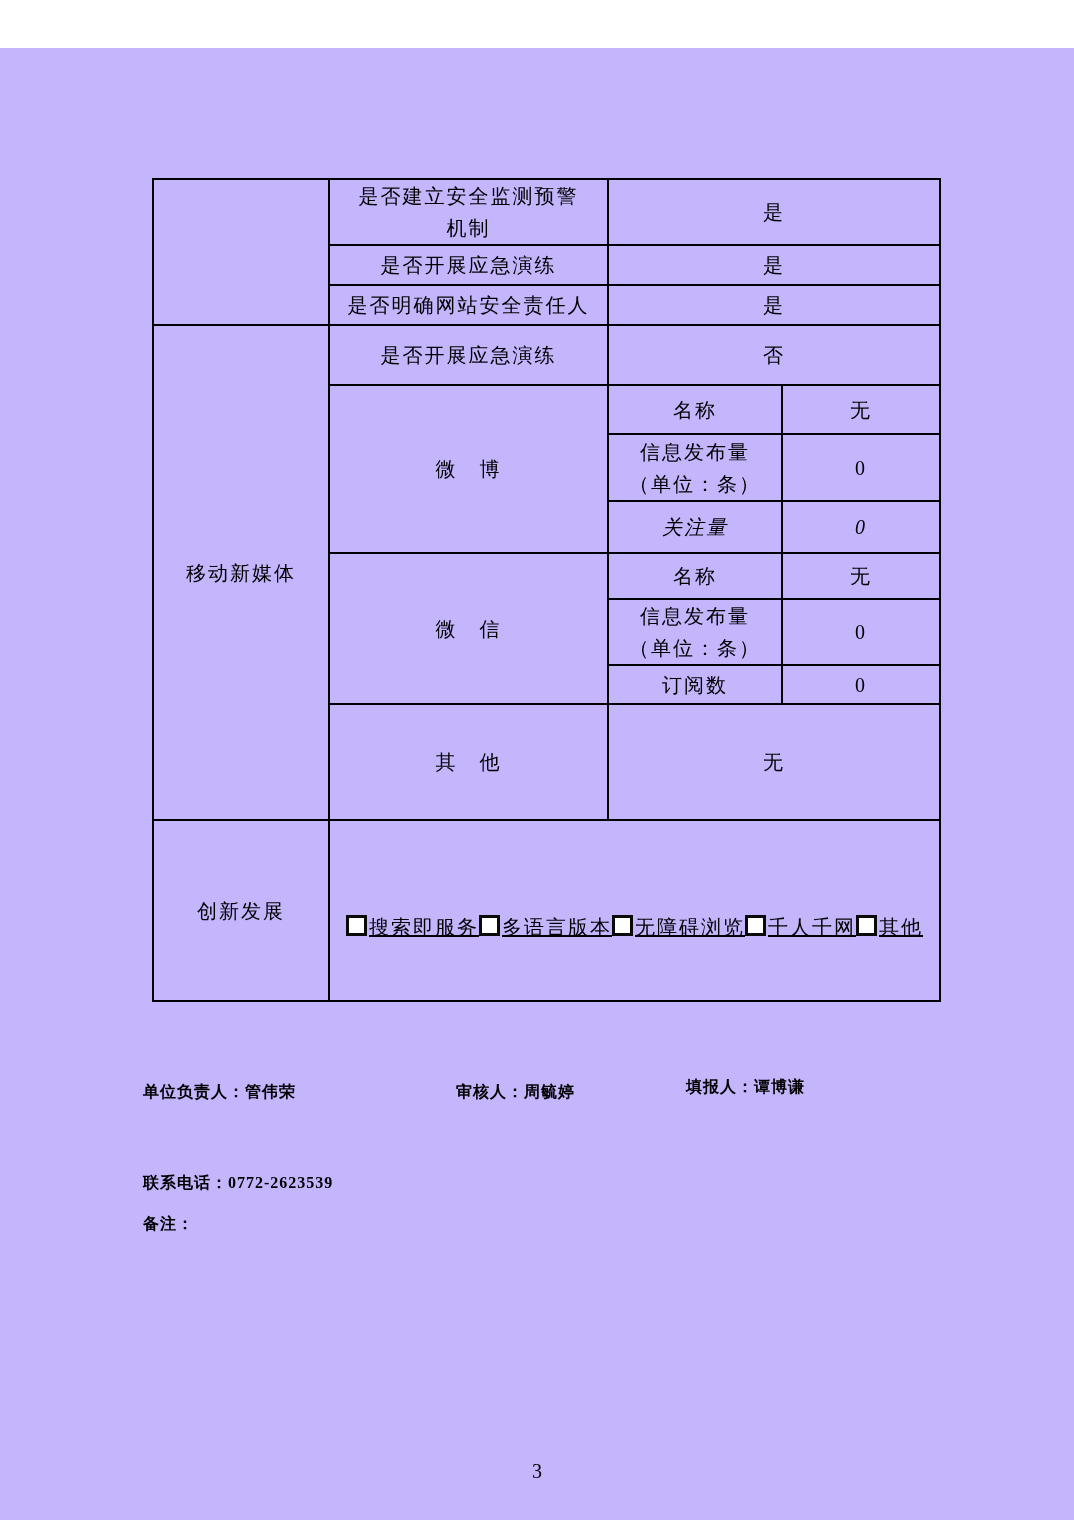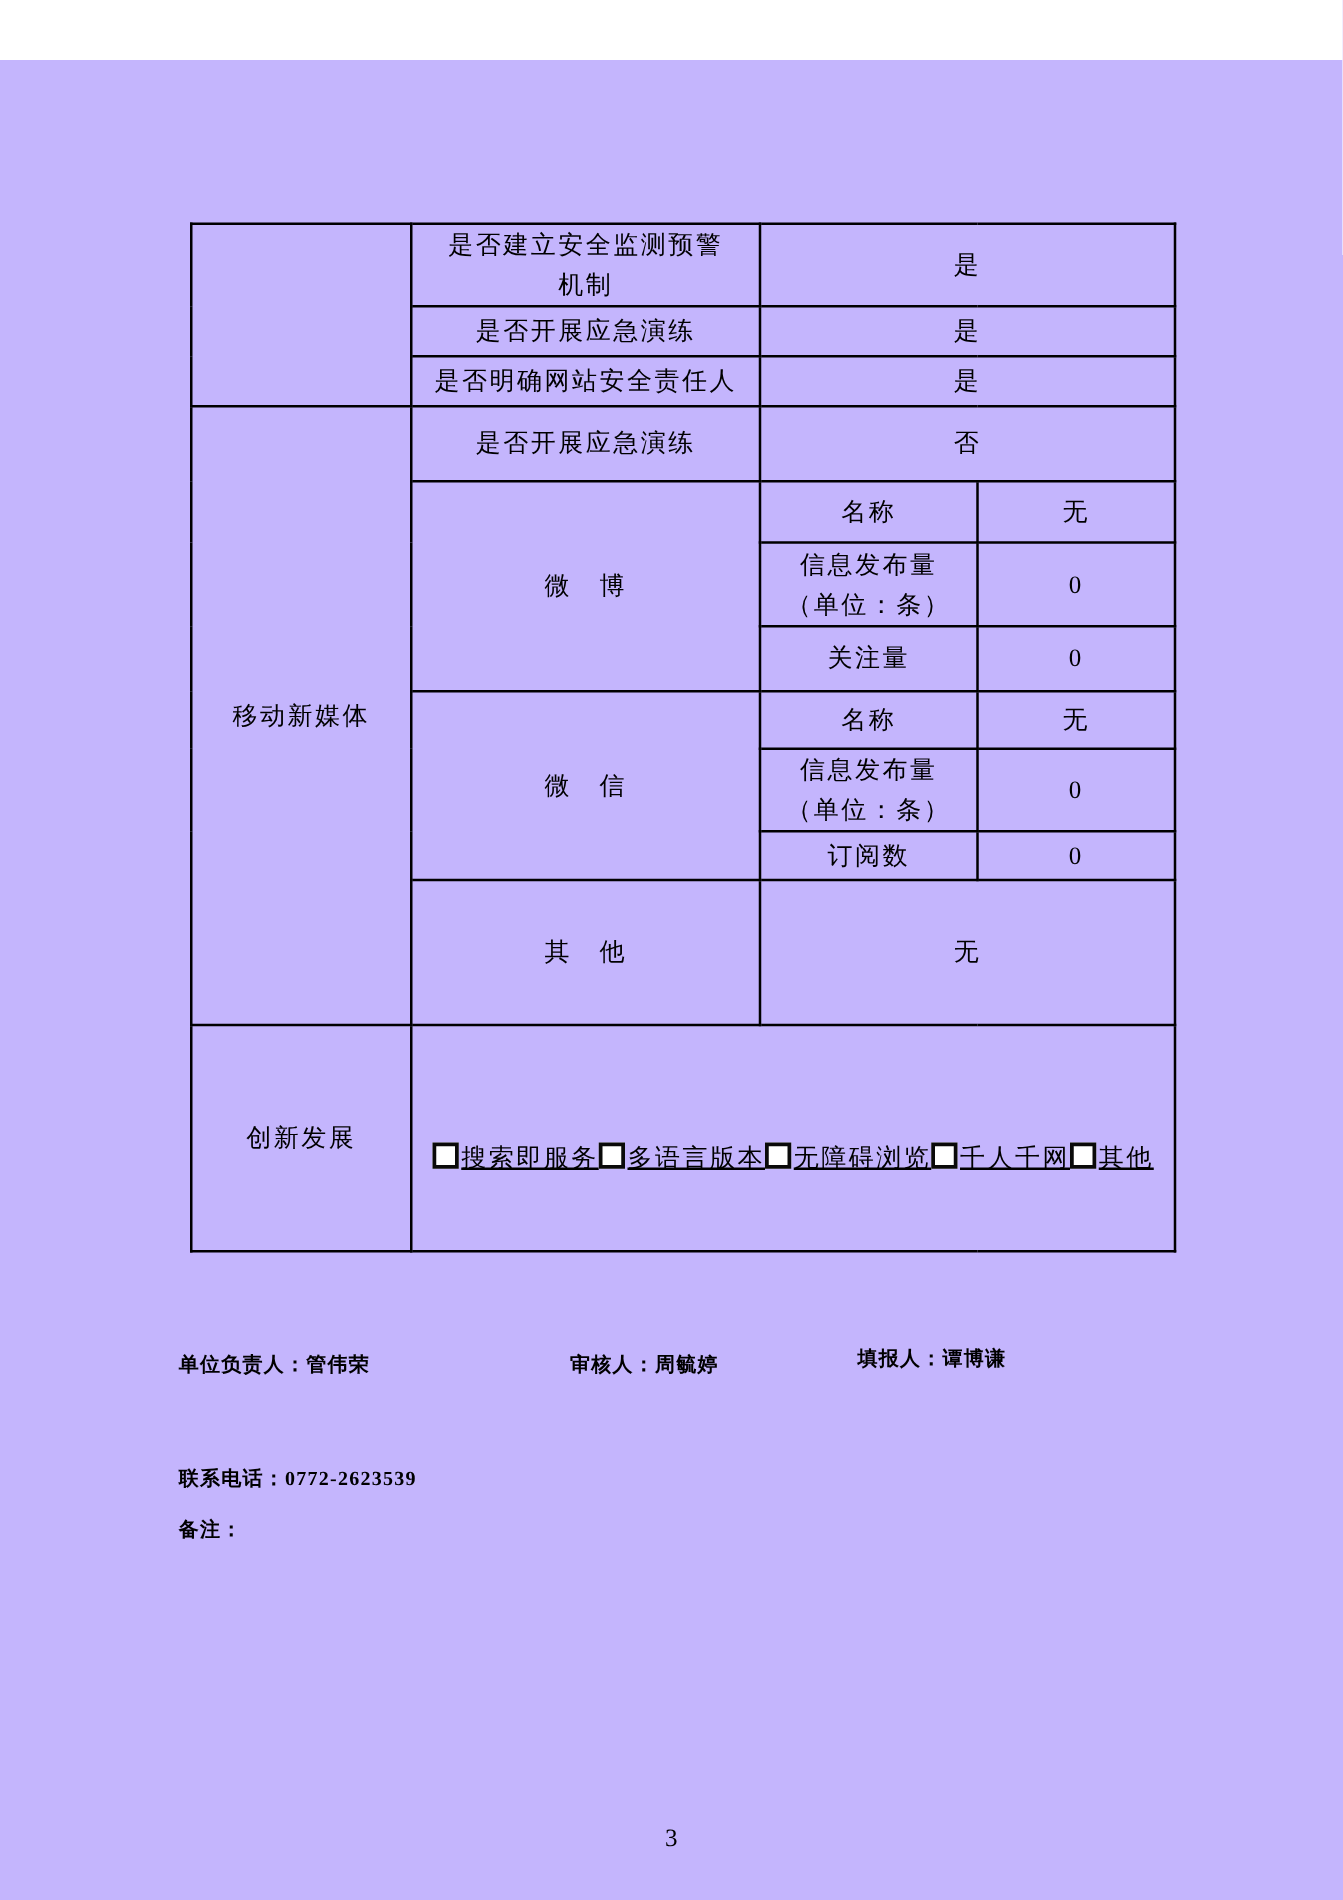--- a/index.html
+++ b/index.html
@@ -35,21 +35,21 @@
     white-space: pre-line;
     padding: 0 4px;
     overflow: hidden;
   }
   tr.hA td { height: 62px; }
   tr.hB td { height: 38px; }
   tr.hC td { height: 38px; }
   tr.hD td { height: 58px; }
   tr.hE td { height: 47px; }
   tr.hF td { height: 65px; }
-  tr.hG td { height: 50px; }
+  tr.hG td { height: 50px; font-style: italic; }
   tr.hH td { height: 44px; }
   tr.hI td { height: 63px; }
   tr.hJ td { height: 37px; }
   tr.hK td { height: 114px; }
   tr.hL td { height: 179px; }
   .checkbox-cell {
     letter-spacing: 1px;
     white-space: nowrap;
   }
   .cb {

